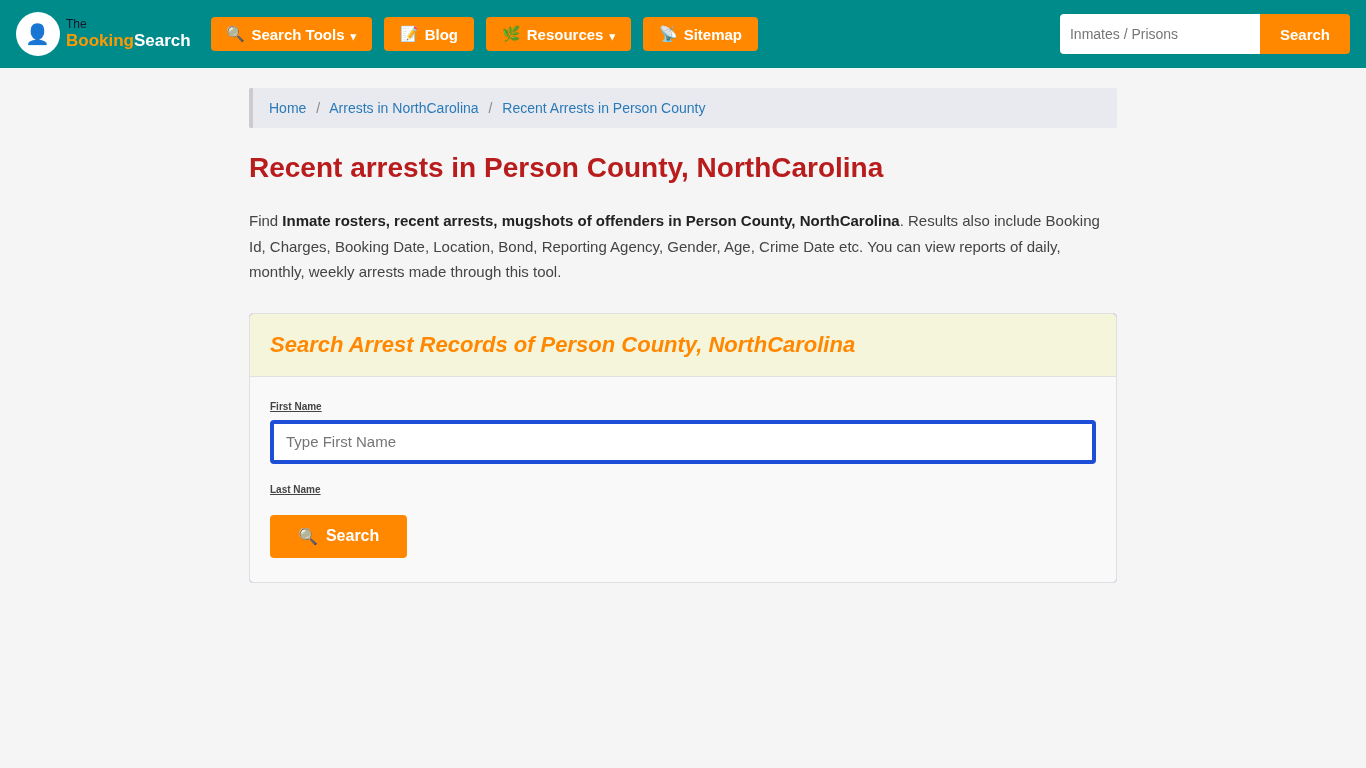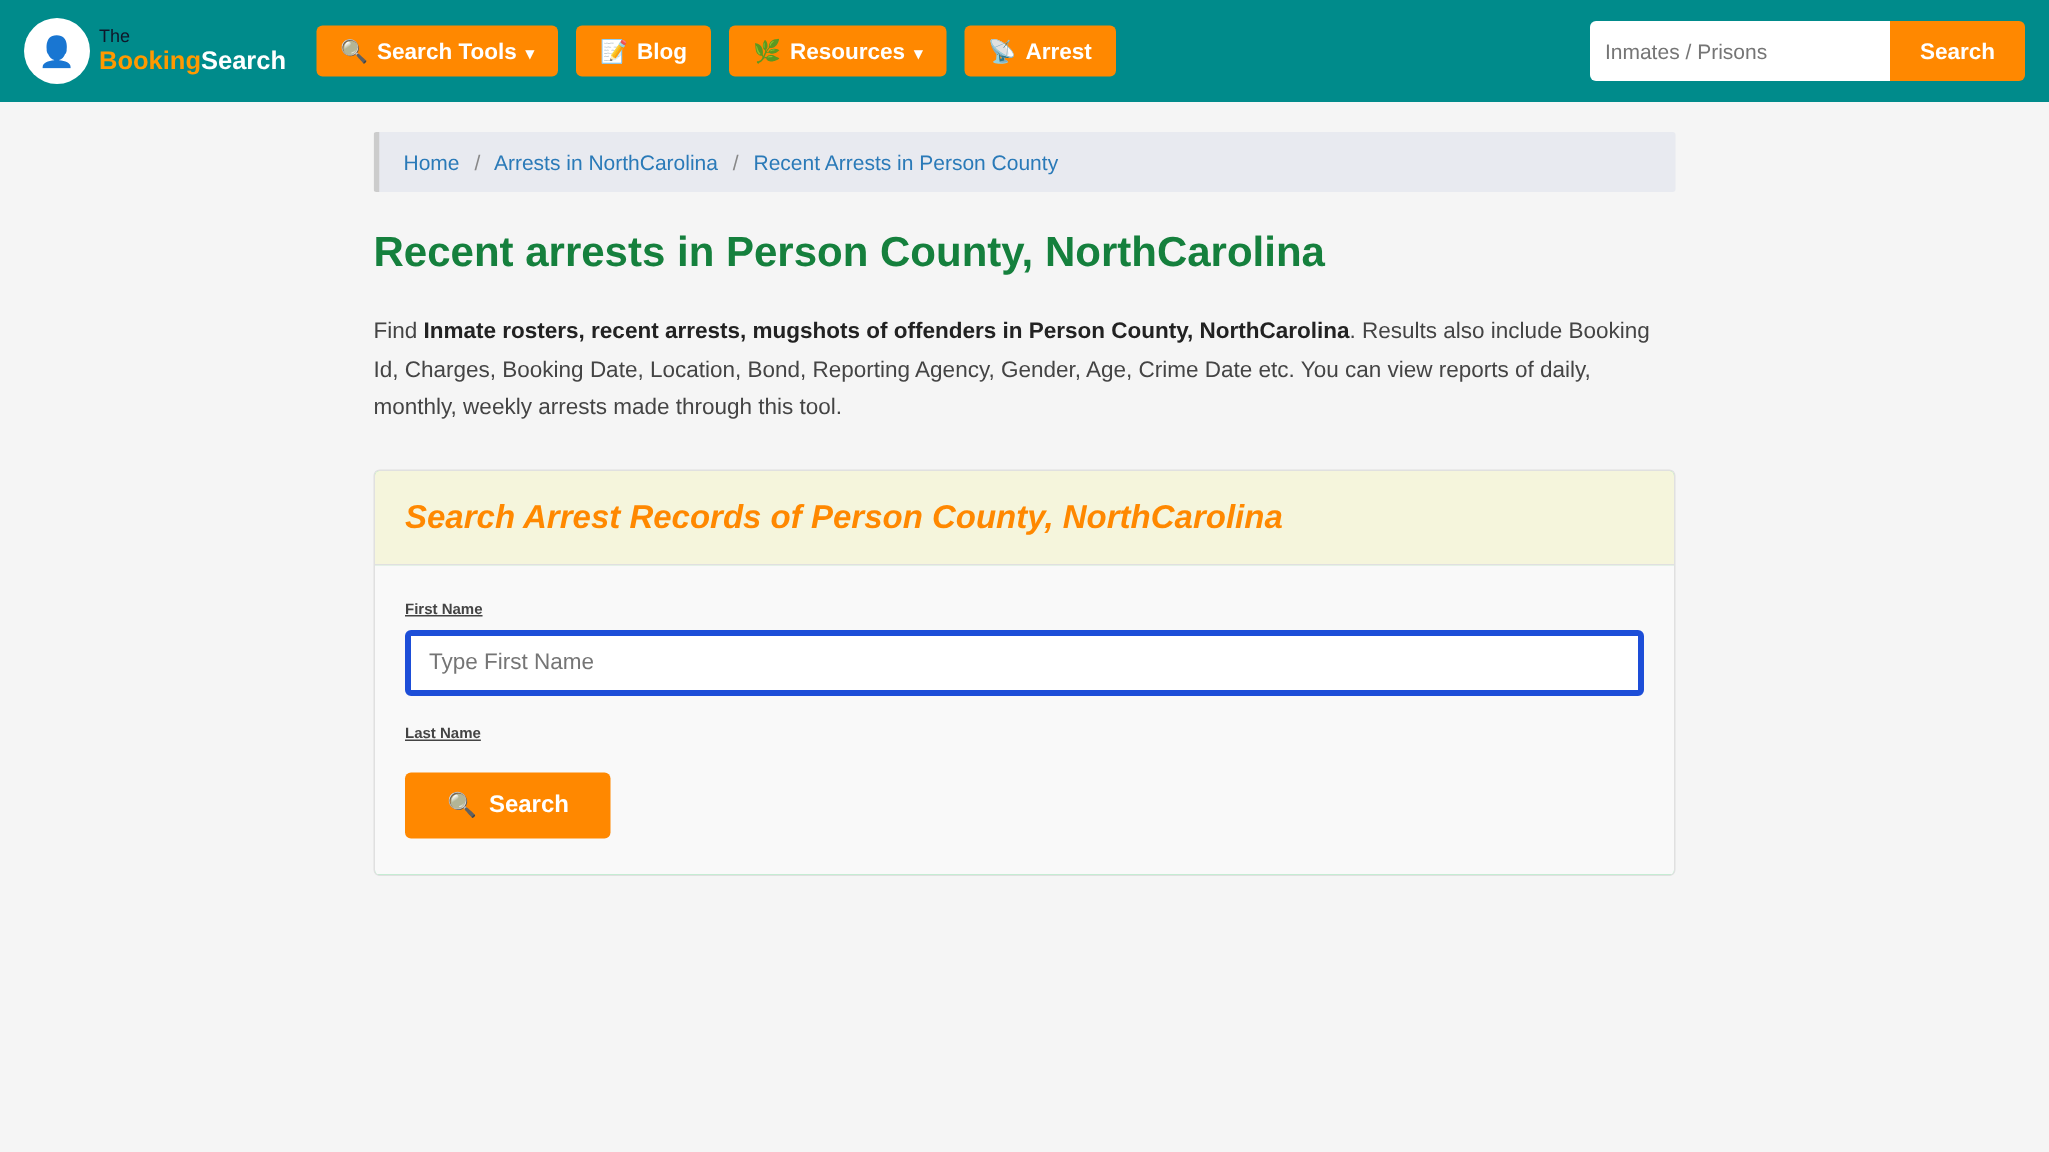--- a/index.html
+++ b/index.html
@@ -105,36 +105,36 @@
       color: #2a7ab8;
       text-decoration: none;
       text-align: right;
     }
     .breadcrumb .sep { color: #888; margin: 0 6px; }
 
     
     .page-title {
       font-size: 28px;
       font-weight: bold;
-      color: #15803d;
+      color: #b91c1c;
       margin-bottom: 24px;
     }
 
     
     .description {
       font-size: 15px;
       line-height: 1.7;
       color: #444;
       margin-bottom: 28px;
     }
     .description strong { font-weight: bold; color: #222; }
 
     
     .search-form-section {
-      background: #86efac;
+      background: #8b5cf6;
       border: 1px solid #e0e0e0;
       border-radius: 4px;
       overflow: hidden;
     }
     .search-form-header {
       background: #f5f5dc;
       padding: 18px 20px;
       border-bottom: 1px solid #e0e0e0;
     }
     .search-form-header h2 {
@@ -214,21 +214,21 @@
   </button>
 
   <button class="nav-btn">
     <span>🌿</span>
     <span>Resources</span>
     <span class="chevron"></span>
   </button>
 
   <button class="nav-btn">
     <span>📡</span>
-    <span>Arrest</span>
+    <span>Sitemap</span>
   </button>
 
   <div class="header-spacer"></div>
 
   <div class="search-bar-area">
     <input class="search-input-header" type="text" placeholder="Inmates / Prisons" style="">
     <button class="search-btn-header">
       <span>Search</span>
     </button>
   </div>

